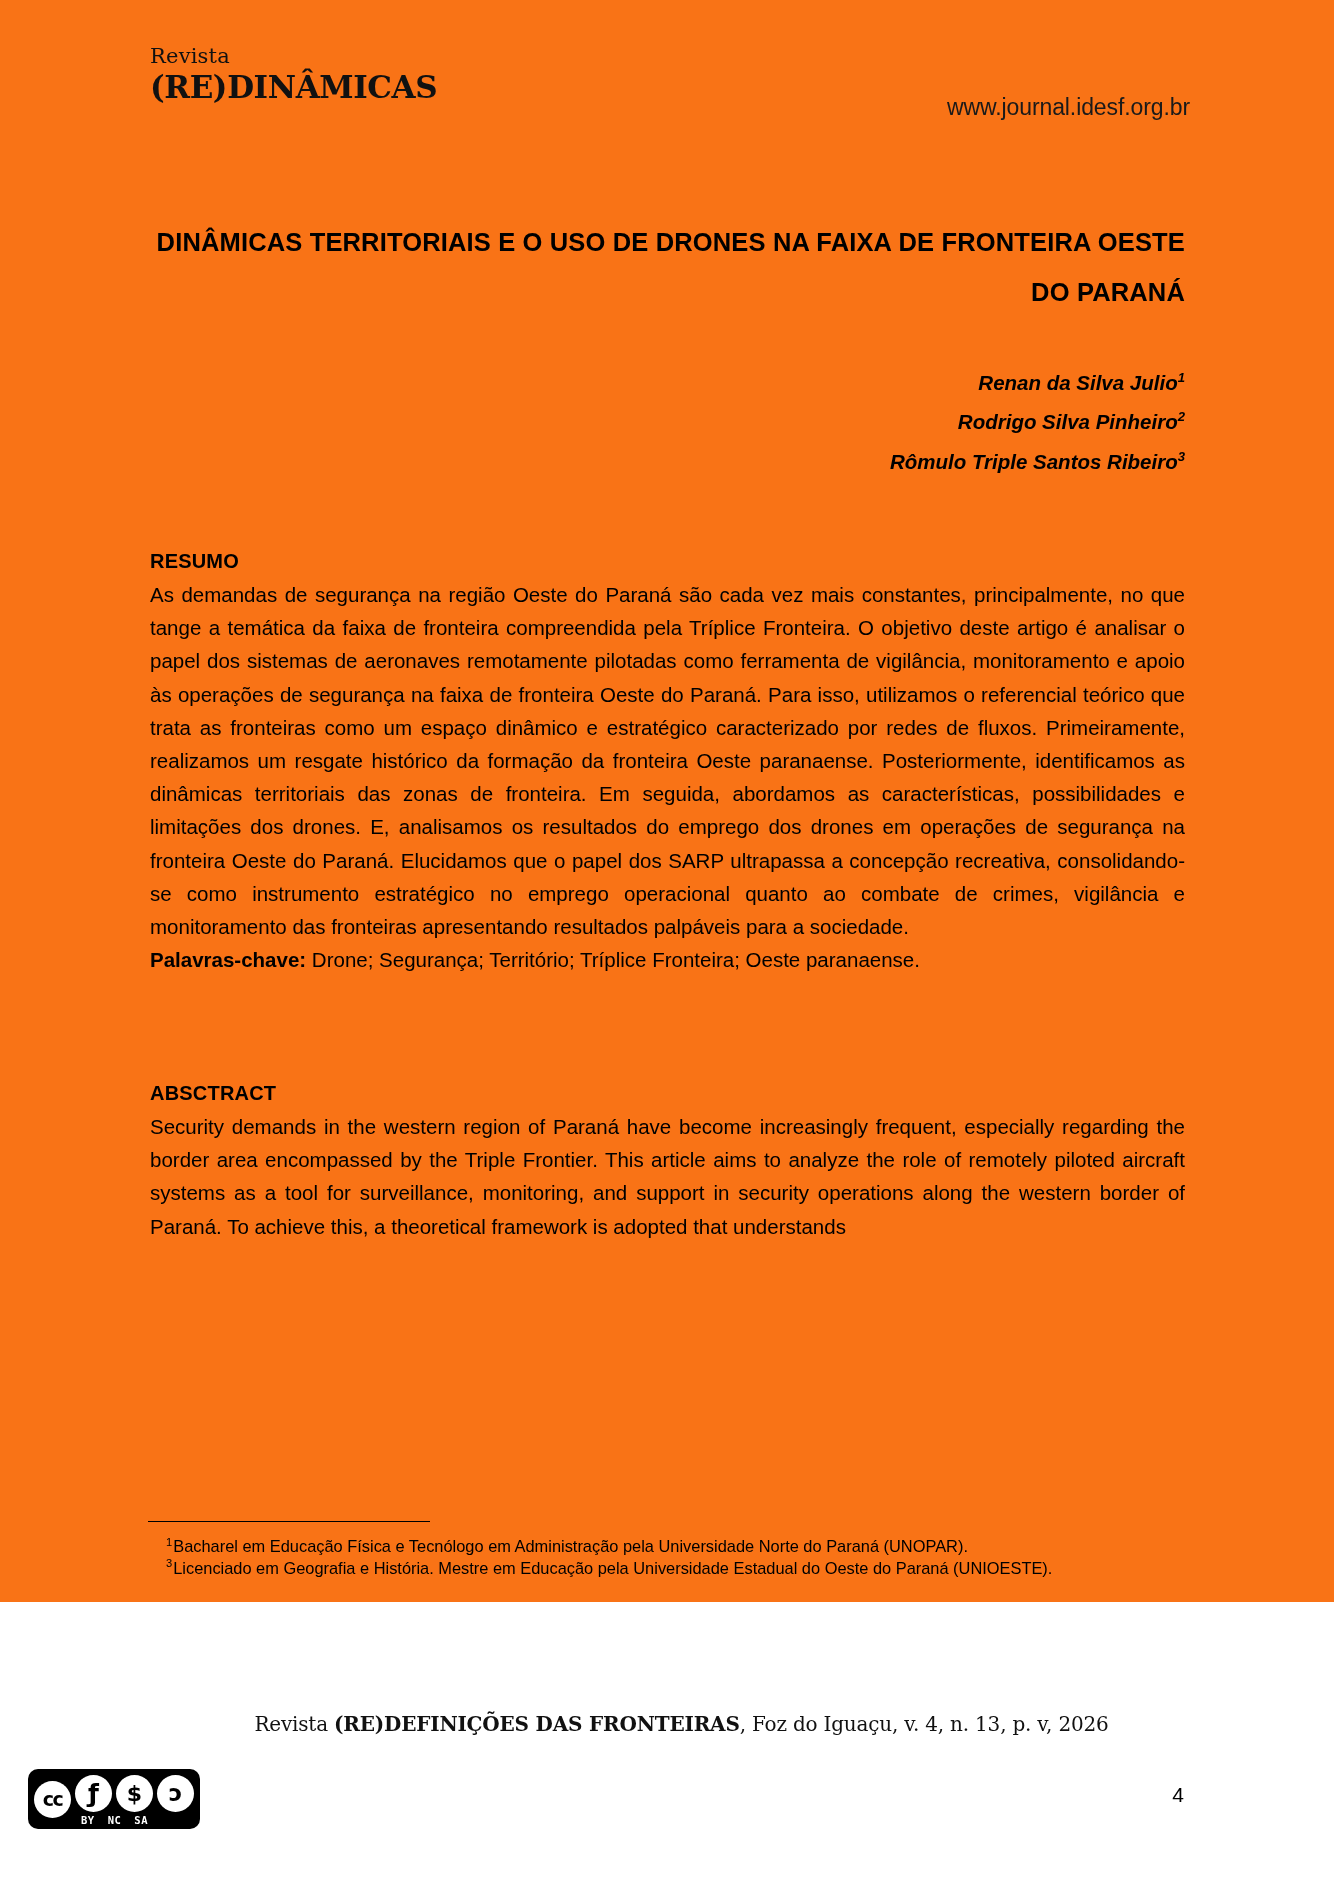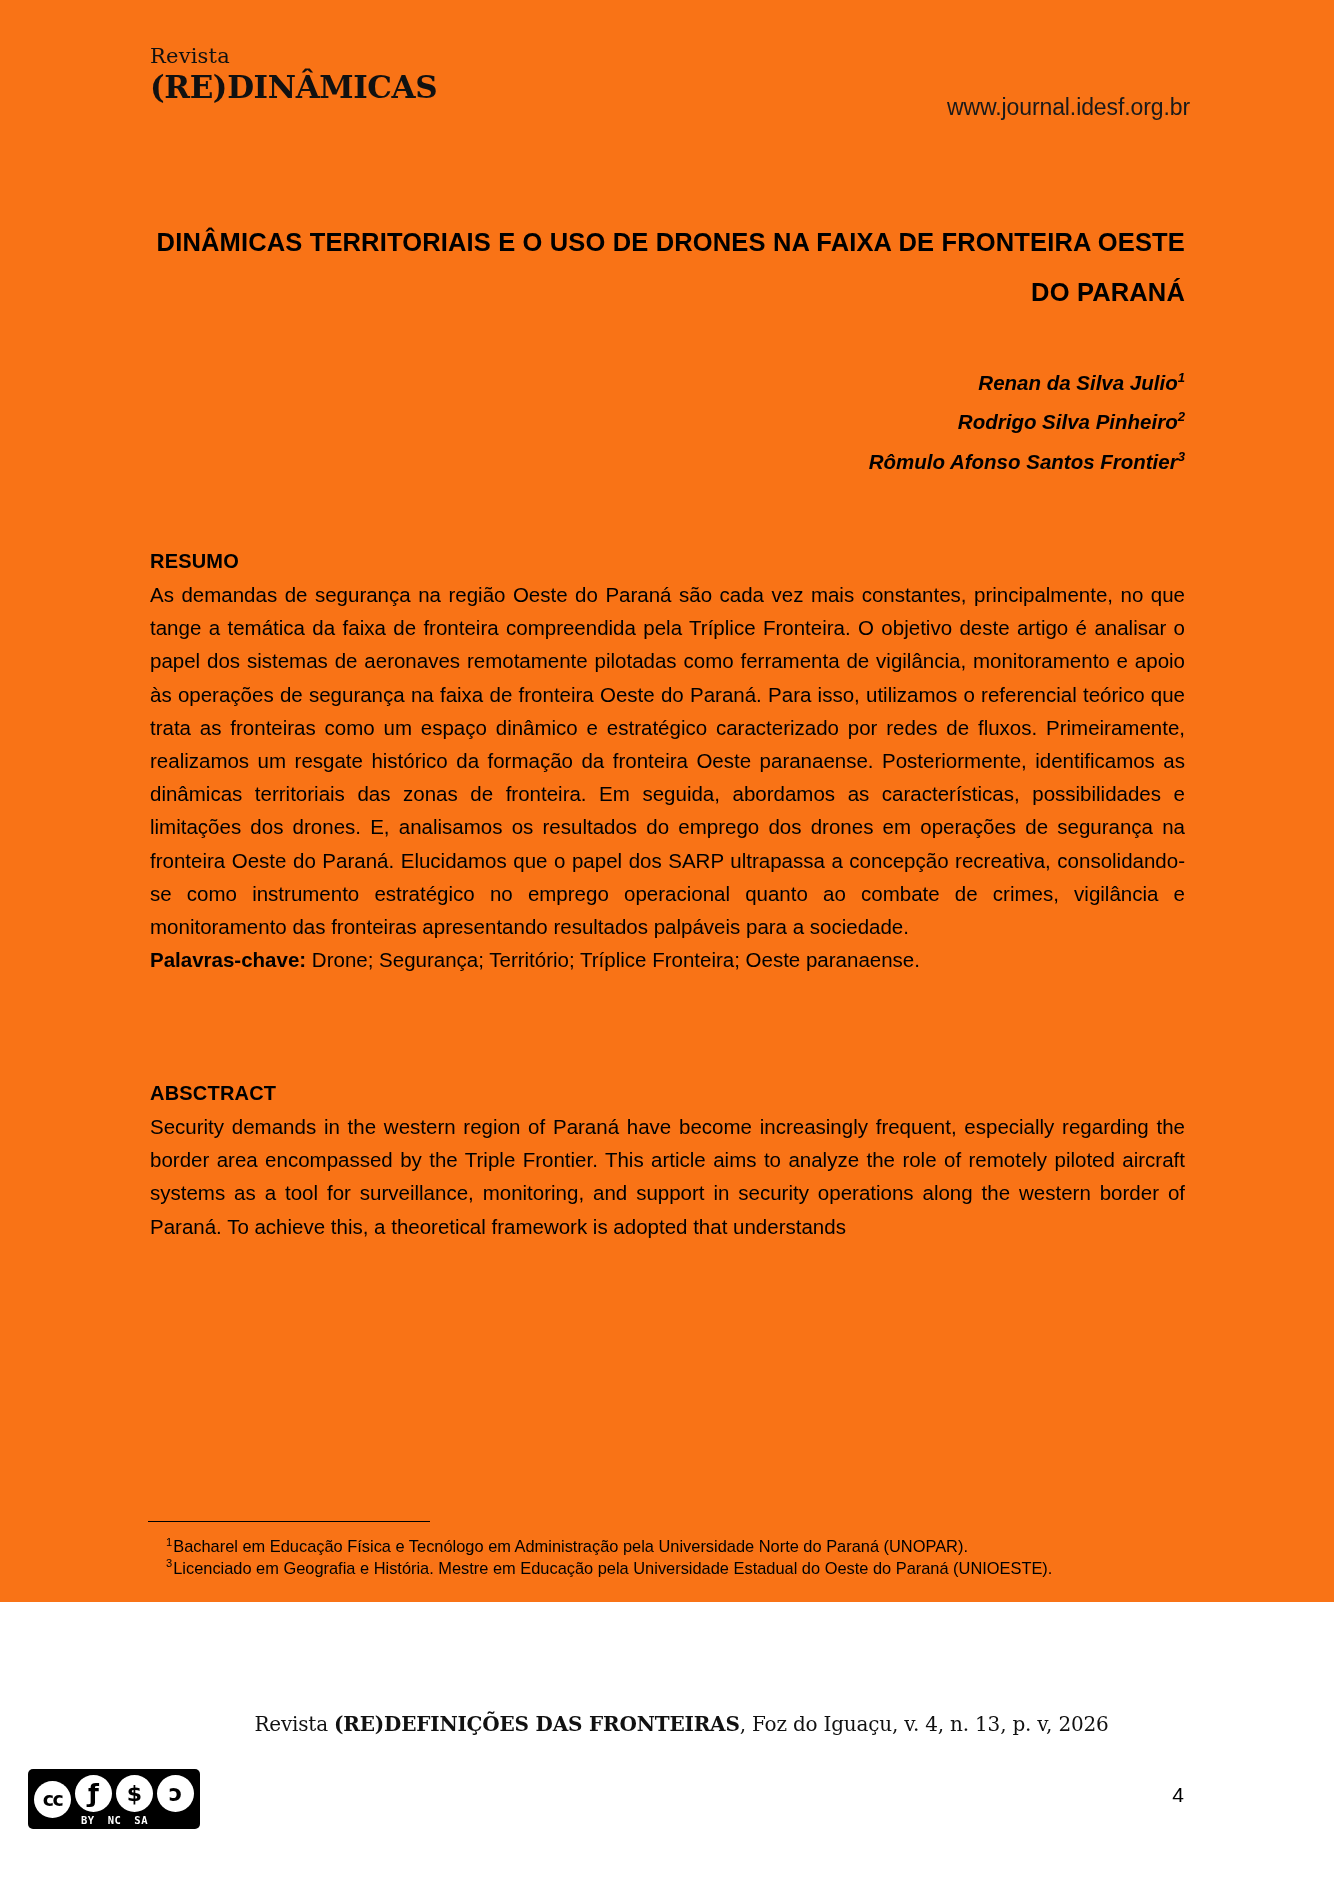--- a/index.html
+++ b/index.html
@@ -191,21 +191,21 @@
   .footer-citation .journal-bold { font-weight: 700; }
 
   
   .cc-badge {
     position: absolute;
     left: 28px;
     top: 1769px;
     width: 172px;
     height: 60px;
     background: #000000;
-    border-radius: 5px;
+    border-radius: 10px;
     display: flex;
     align-items: center;
     padding: 4px 5px 4px 6px;
     gap: 4px;
   }
 
   .cc-icon {
     width: 37px;
     height: 37px;
     border-radius: 50%;
@@ -269,21 +269,21 @@
   </div>
 
   <h1 class="doc-title">
     <span>DINÂMICAS TERRITORIAIS E O USO DE DRONES NA FAIXA DE</span>
     <span>FRONTEIRA OESTE DO PARANÁ</span>
   </h1>
 
   <div class="authors">
     <span class="author-line"><span>Renan da Silva Julio</span><sup>1</sup></span>
     <span class="author-line"><span>Rodrigo Silva Pinheiro</span><sup>2</sup></span>
-    <span class="author-line"><span>Rômulo Afonso Santos Frontier</span><sup>3</sup></span>
+    <span class="author-line"><span>Rômulo Triple Santos Ribeiro</span><sup>3</sup></span>
   </div>
 
   <section class="section-block" id="resumo-block">
     <div class="section-heading">RESUMO</div>
     <p class="body-text">As demandas de segurança na região Oeste do Paraná são cada vez mais constantes, principalmente, no que tange a temática da faixa de fronteira compreendida pela Tríplice Fronteira. O objetivo deste artigo é analisar o papel dos sistemas de aeronaves remotamente pilotadas como ferramenta de vigilância, monitoramento e apoio às operações de segurança na faixa de fronteira Oeste do Paraná. Para isso, utilizamos o referencial teórico que trata as fronteiras como um espaço dinâmico e estratégico caracterizado por redes de fluxos. Primeiramente, realizamos um resgate histórico da formação da fronteira Oeste paranaense. Posteriormente, identificamos as dinâmicas territoriais das zonas de fronteira. Em seguida, abordamos as características, possibilidades e limitações dos drones. E, analisamos os resultados do emprego dos drones em operações de segurança na fronteira Oeste do Paraná. Elucidamos que o papel dos SARP ultrapassa a concepção recreativa, consolidando-se como instrumento estratégico no emprego operacional quanto ao combate de crimes, vigilância e monitoramento das fronteiras apresentando resultados palpáveis para a sociedade.</p>
     <p class="keywords"><span class="kw-label">Palavras-chave:</span> <span>Drone; Segurança; Território; Tríplice Fronteira; Oeste paranaense.</span></p>
   </section>
 
   <section class="section-block" id="abstract-block">
     <div class="section-heading">ABSCTRACT</div>

